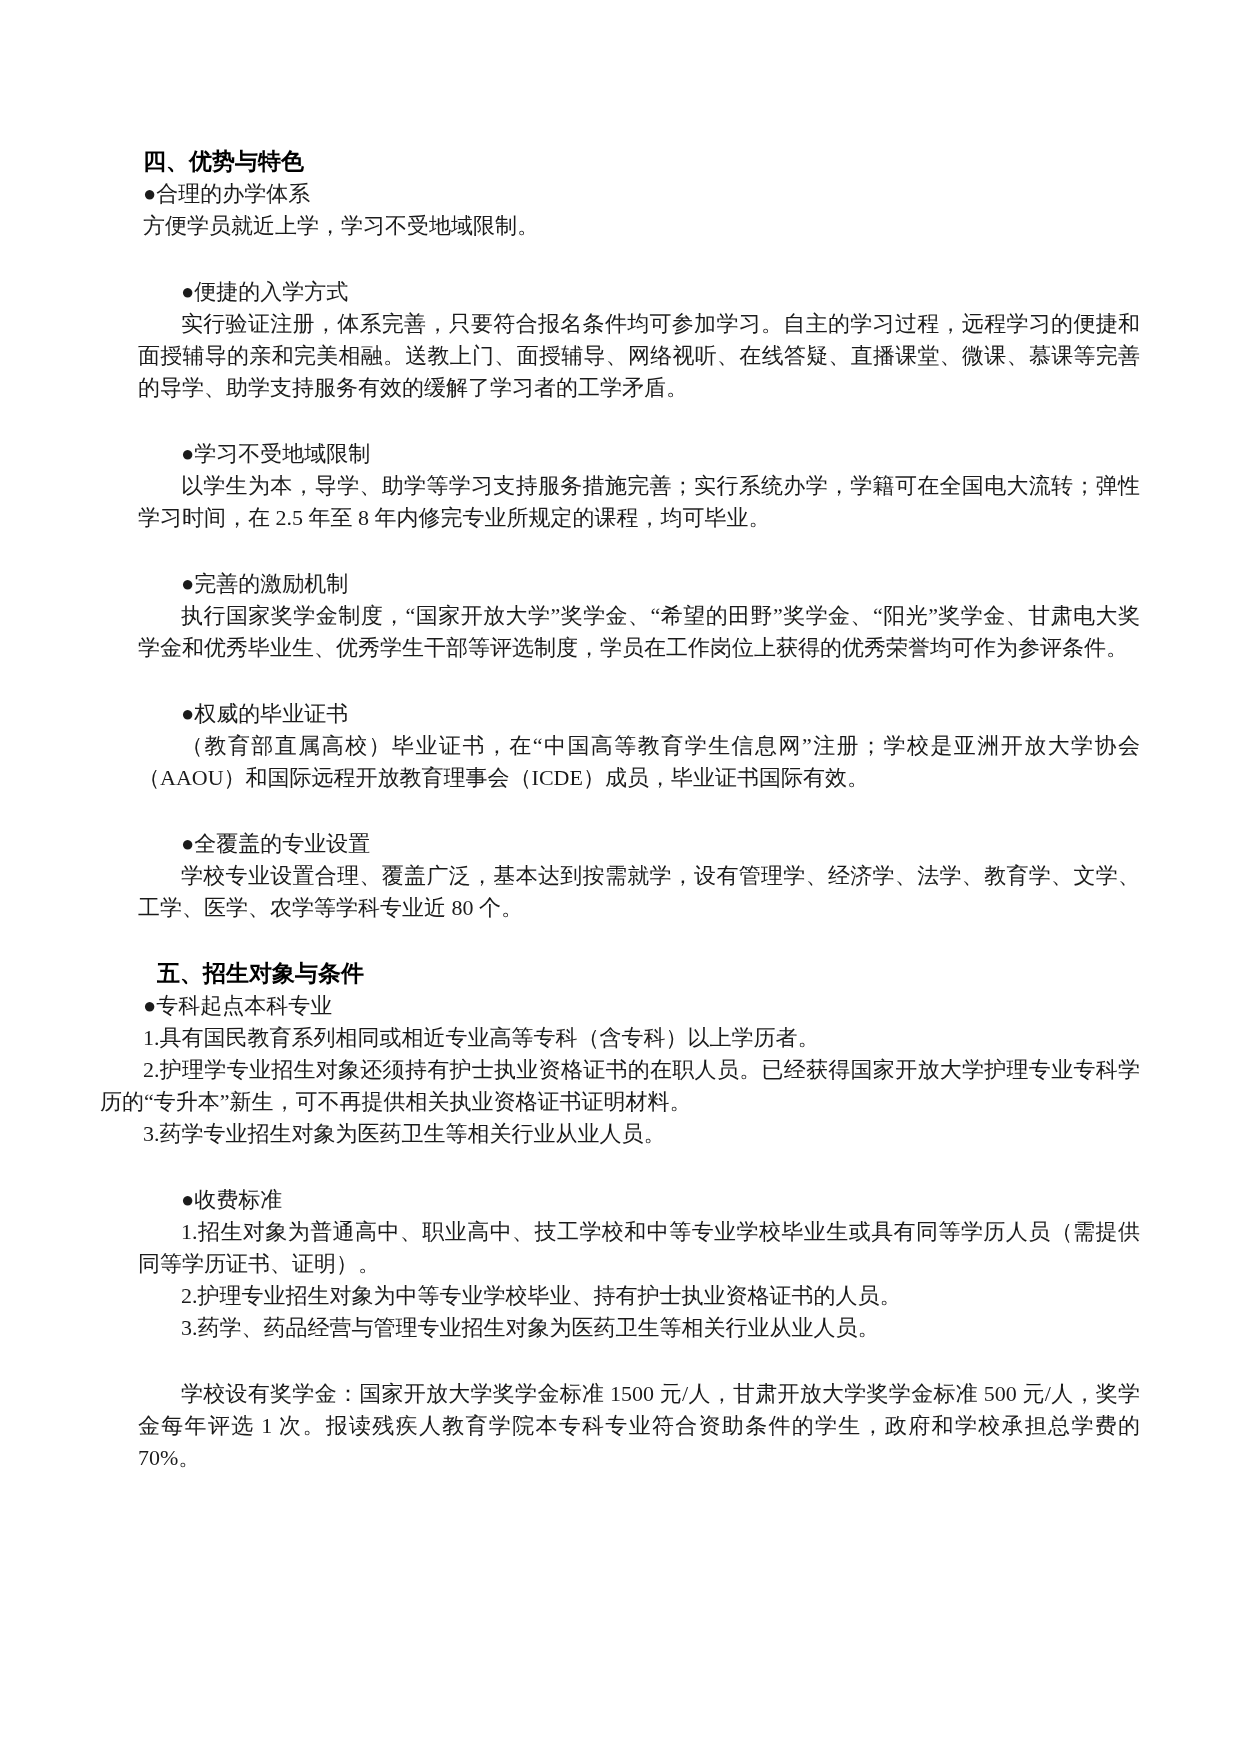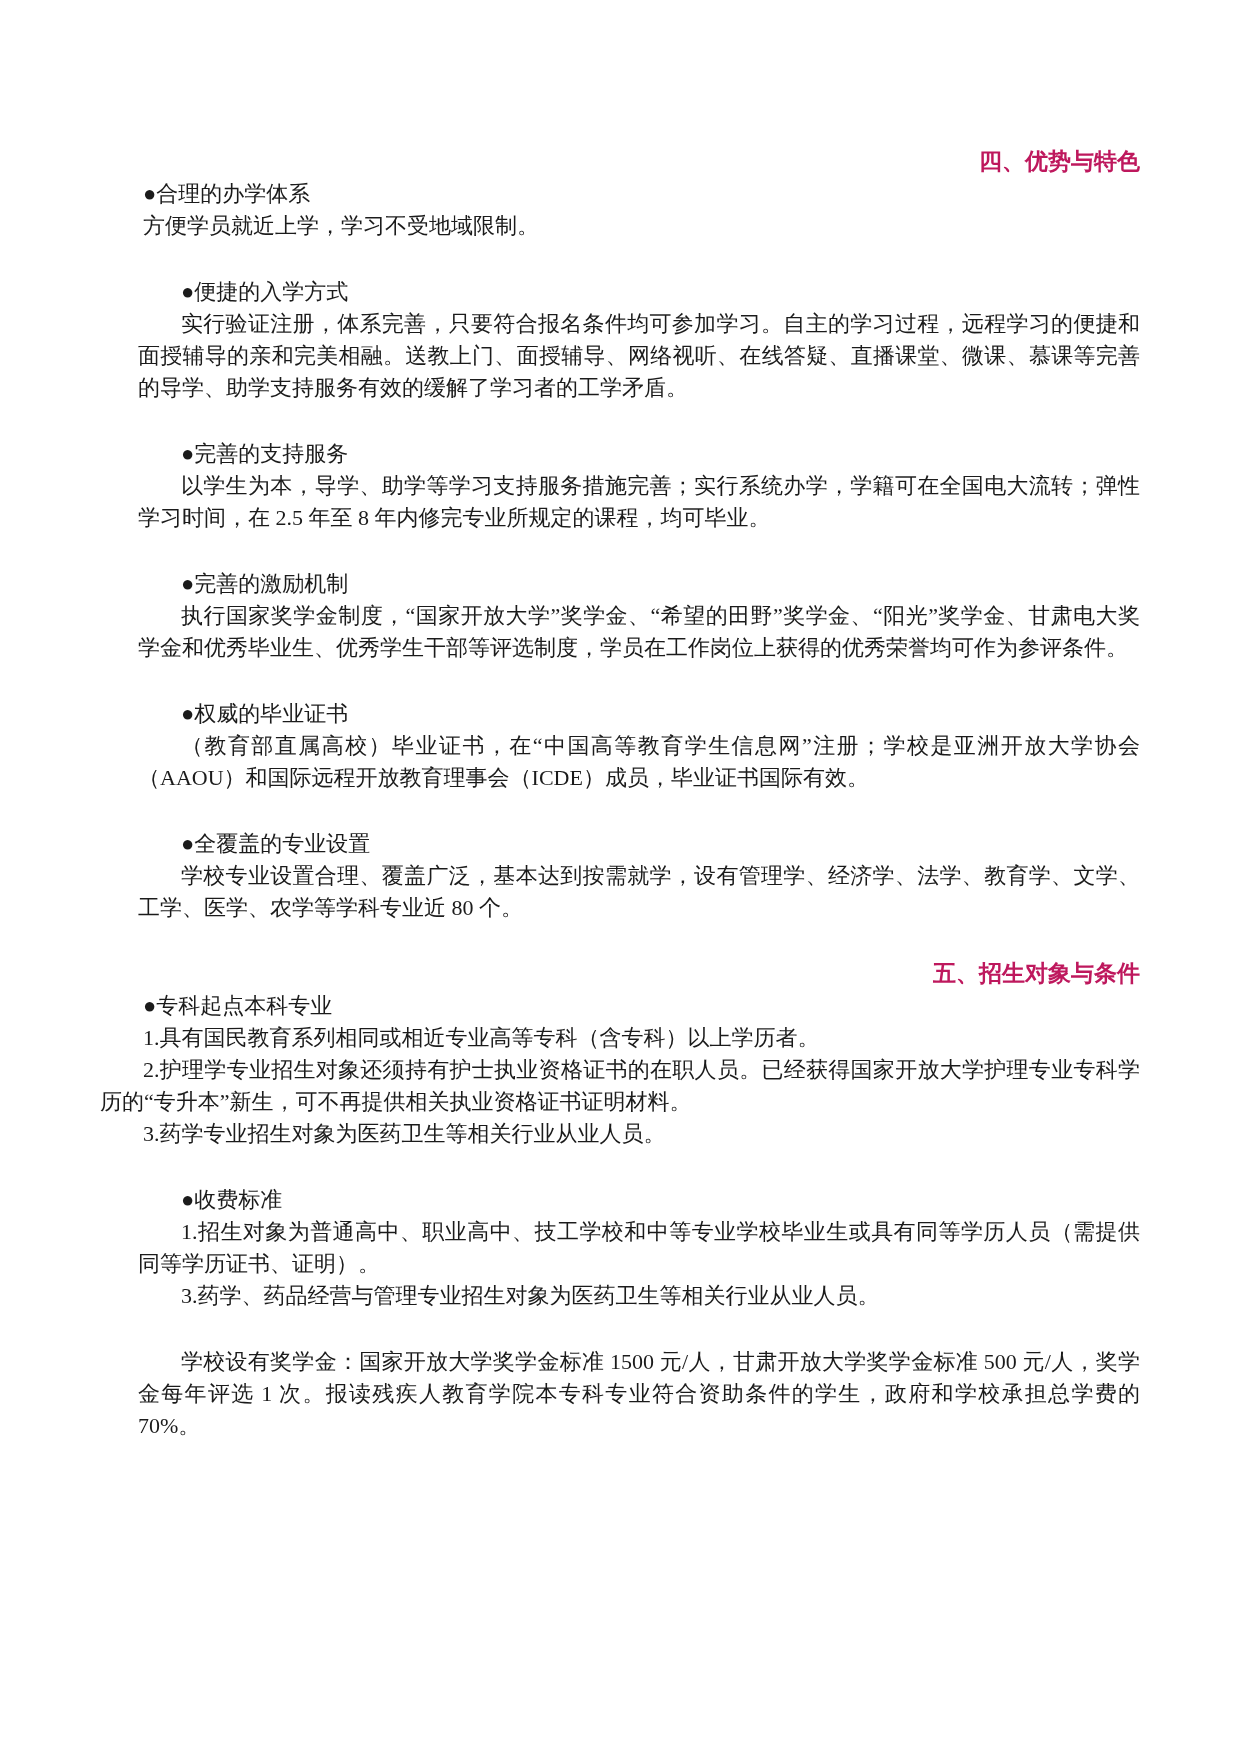--- a/index.html
+++ b/index.html
@@ -16,22 +16,21 @@
     line-height: 32px;
     color: #1b1b1b;
     overflow: hidden;
   }
   p { margin: 0; text-align: justify; }
   h2 {
     margin: 0;
     font-size: 23px;
     line-height: 32px;
     font-weight: bold;
-    color: #be185d;
-    text-align: right;
+    color: #000000;
   }
   .h-four { text-indent: 43px; }
   .h-five { text-indent: 57px; margin-top: 34px; }
   .item + .item { margin-top: 34px; margin-left: 38px; }
   .item-title { text-indent: 43px; }
   .item-para { text-indent: 43px; }
   .bullet { display: inline; }
 </style>
 </head>
 <body>
@@ -45,21 +44,21 @@
       <p class="item-title"><span class="bullet">●</span><span>合理的办学体系</span></p>
       <p class="item-para">方便学员就近上学，学习不受地域限制。</p>
     </div>
 
     <div class="item">
       <p class="item-title"><span class="bullet">●</span><span>便捷的入学方式</span></p>
       <p class="item-para">实行验证注册，体系完善，只要符合报名条件均可参加学习。自主的学习过程，远程学习的便捷和面授辅导的亲和完美相融。送教上门、面授辅导、网络视听、在线答疑、直播课堂、微课、慕课等完善的导学、助学支持服务有效的缓解了学习者的工学矛盾。</p>
     </div>
 
     <div class="item">
-      <p class="item-title"><span class="bullet">●</span><span>完善的支持服务</span></p>
+      <p class="item-title"><span class="bullet">●</span><span>学习不受地域限制</span></p>
       <p class="item-para">以学生为本，导学、助学等学习支持服务措施完善；实行系统办学，学籍可在全国电大流转；弹性学习时间，在 2.5 年至 8 年内修完专业所规定的课程，均可毕业。</p>
     </div>
 
     <div class="item">
       <p class="item-title"><span class="bullet">●</span><span>完善的激励机制</span></p>
       <p class="item-para">执行国家奖学金制度，“国家开放大学”奖学金、“希望的田野”奖学金、“阳光”奖学金、甘肃电大奖学金和优秀毕业生、优秀学生干部等评选制度，学员在工作岗位上获得的优秀荣誉均可作为参评条件。</p>
     </div>
 
     <div class="item">
       <p class="item-title"><span class="bullet">●</span><span>权威的毕业证书</span></p>
@@ -78,20 +77,21 @@
     <div class="item">
       <p class="item-title"><span class="bullet">●</span><span>专科起点本科专业</span></p>
       <p class="item-para">1.具有国民教育系列相同或相近专业高等专科（含专科）以上学历者。</p>
       <p class="item-para">2.护理学专业招生对象还须持有护士执业资格证书的在职人员。已经获得国家开放大学护理专业专科学历的“专升本”新生，可不再提供相关执业资格证书证明材料。</p>
       <p class="item-para">3.药学专业招生对象为医药卫生等相关行业从业人员。</p>
     </div>
 
     <div class="item">
       <p class="item-title"><span class="bullet">●</span><span>收费标准</span></p>
       <p class="item-para">1.招生对象为普通高中、职业高中、技工学校和中等专业学校毕业生或具有同等学历人员（需提供同等学历证书、证明）。</p>
+      <p class="item-para">2.护理专业招生对象为中等专业学校毕业、持有护士执业资格证书的人员。</p>
       <p class="item-para">3.药学、药品经营与管理专业招生对象为医药卫生等相关行业从业人员。</p>
     </div>
 
     <div class="item">
       <p class="item-para">学校设有奖学金：国家开放大学奖学金标准 1500 元/人，甘肃开放大学奖学金标准 500 元/人，奖学金每年评选 1 次。报读残疾人教育学院本专科专业符合资助条件的学生，政府和学校承担总学费的 70%。</p>
     </div>
 
   </section>
 
 </div>

